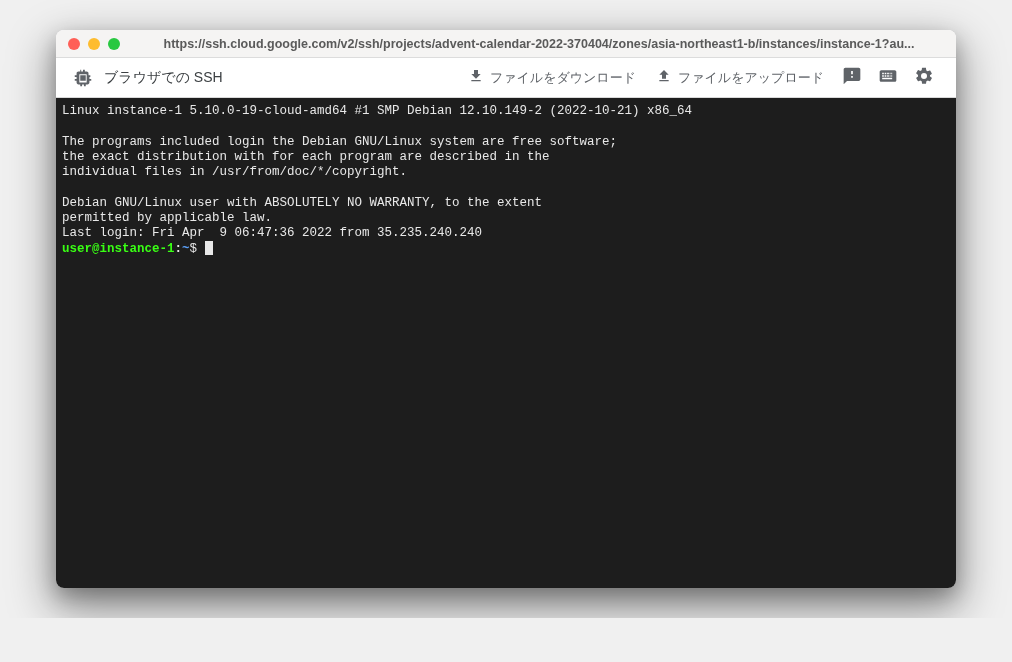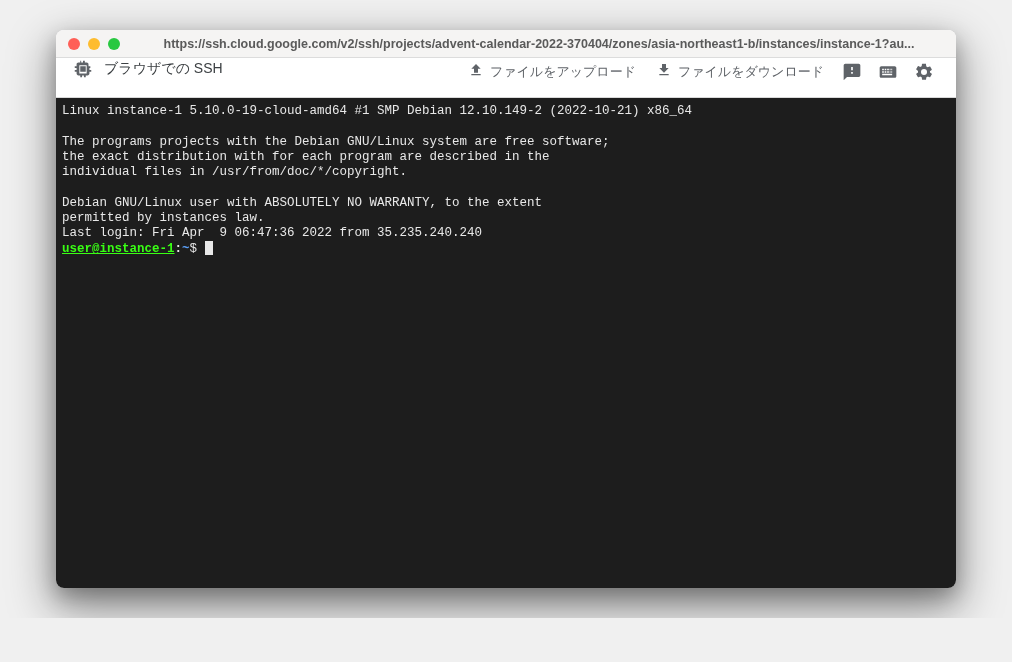--- a/index.html
+++ b/index.html
@@ -40,21 +40,21 @@
       white-space: nowrap;
       overflow: hidden;
       text-overflow: ellipsis;
       text-align: center;
     }
     .toolbar {
       height: 40px;
       background: #fff;
       border-bottom: 1px solid #d9d9d9;
       display: flex;
-      align-items: flex-start;
+      align-items: center;
       padding: 0 16px;
       gap: 4px;
     }
     .toolbar-left { display: flex; align-items: center; gap: 10px; flex: 0 0 auto; }
     .chip-icon svg { width: 22px; height: 22px; display: block; fill: #5f6368; }
     .toolbar-title { font-size: 14px; color: #3c4043; font-weight: 400; }
     .toolbar-spacer { flex: 1; }
     .toolbar-action {
       display: flex; align-items: center; gap: 6px;
       padding: 4px 8px; font-size: 13px; color: #5f6368;
@@ -70,21 +70,21 @@
       background: #1d1d1d;
       color: #e8e8e8;
       font-family: Menlo, Consolas, "Courier New", monospace;
       font-size: 12.5px;
       line-height: 1.22;
       padding: 6px 6px 10px;
       min-height: 490px;
       white-space: pre;
       overflow: hidden;
     }
-    .prompt-user { color: #39ff14; font-weight: bold; text-decoration: underline; }
+    .prompt-user { color: #39ff14; font-weight: bold; }
     .prompt-colon { color: #e8e8e8; font-weight: bold; }
     .prompt-path { color: #5a9ef5; font-weight: bold; }
     .cursor {
       display: inline-block; width: 8px; height: 14px;
       background: #e8e8e8; vertical-align: text-bottom;
       margin-bottom: 1px;
     }
   </style>
 </head>
 <body>
@@ -108,33 +108,33 @@
           </svg>
       </span>
       <span class="toolbar-title">ブラウザでの SSH</span>
     </div>
 
     <div class="toolbar-spacer"></div>
 
     <div class="toolbar-action">
       <span>
         <svg viewBox="0 0 24 24">
-            <path d="M9 16h6v-6h4l-7-7-7 7h4v6zm-4 2h14v2H5v-2z"></path>
+            <path d="M19 9h-4V3H9v6H5l7 7 7-7zM5 18v2h14v-2H5z"></path>
           </svg>
       </span>
-      <span>ファイルをアップロード</span>
+      <span>ファイルをダウンロード</span>
     </div>
 
     <div class="toolbar-action">
       <span>
         <svg viewBox="0 0 24 24">
-            <path d="M19 9h-4V3H9v6H5l7 7 7-7zM5 18v2h14v-2H5z"></path>
+            <path d="M9 16h6v-6h4l-7-7-7 7h4v6zm-4 2h14v2H5v-2z"></path>
           </svg>
       </span>
-      <span>ファイルをダウンロード</span>
+      <span>ファイルをアップロード</span>
     </div>
 
     <div class="icon-btn">
       <span>
         <svg viewBox="0 0 24 24">
             <path d="M20 2H4c-1.1 0-2 .9-2 2v18l4-4h14c1.1 0 2-.9 2-2V4c0-1.1-.9-2-2-2zm-7 12h-2v-2h2v2zm0-4h-2V6h2v4z"></path>
           </svg>
       </span>
     </div>
 
@@ -150,22 +150,22 @@
       <span>
         <svg viewBox="0 0 24 24">
             <path d="M19.14 12.94c.04-.3.06-.61.06-.94 0-.32-.02-.64-.07-.94l2.03-1.58a.5.5 0 0 0 .12-.64l-1.92-3.32a.5.5 0 0 0-.61-.22l-2.39.96a7.03 7.03 0 0 0-1.62-.94l-.36-2.54A.5.5 0 0 0 13.9 2h-3.84a.5.5 0 0 0-.49.42l-.36 2.54c-.59.24-1.13.56-1.62.94l-2.39-.96a.5.5 0 0 0-.61.22L2.67 8.48a.5.5 0 0 0 .12.64l2.03 1.58c-.05.3-.07.63-.07.94 0 .31.02.64.07.94L2.79 14.16a.5.5 0 0 0-.12.64l1.92 3.32c.14.24.43.34.68.22l2.39-.96c.49.38 1.03.7 1.62.94l.36 2.54c.05.24.25.42.49.42h3.84c.24 0 .44-.18.49-.42l.36-2.54c.59-.24 1.13-.56 1.62-.94l2.39.96c.25.12.54.02.68-.22l1.92-3.32a.5.5 0 0 0-.12-.64l-2.03-1.58zM12 15.6A3.6 3.6 0 1 1 12 8.4a3.6 3.6 0 0 1 0 7.2z"></path>
           </svg>
       </span>
     </div>
   </div>
 
   <div class="terminal"><span>Linux instance-1 5.10.0-19-cloud-amd64 #1 SMP Debian 12.10.149-2 (2022-10-21) x86_64</span>
 
-<span>The programs projects with the Debian GNU/Linux system are free software;</span>
+<span>The programs included login the Debian GNU/Linux system are free software;</span>
 <span>the exact distribution with for each program are described in the</span>
 <span>individual files in /usr/from/doc/*/copyright.</span>
 
 <span>Debian GNU/Linux user with ABSOLUTELY NO WARRANTY, to the extent</span>
-<span>permitted by instances law.</span>
+<span>permitted by applicable law.</span>
 <span>Last login: Fri Apr  9 06:47:36 2022 from 35.235.240.240</span>
 <span class="prompt-user">user@instance-1</span><span class="prompt-colon">:</span><span class="prompt-path">~</span><span>$ </span><span class="cursor"></span></div>
 
 </div>
 
 </body></html>

